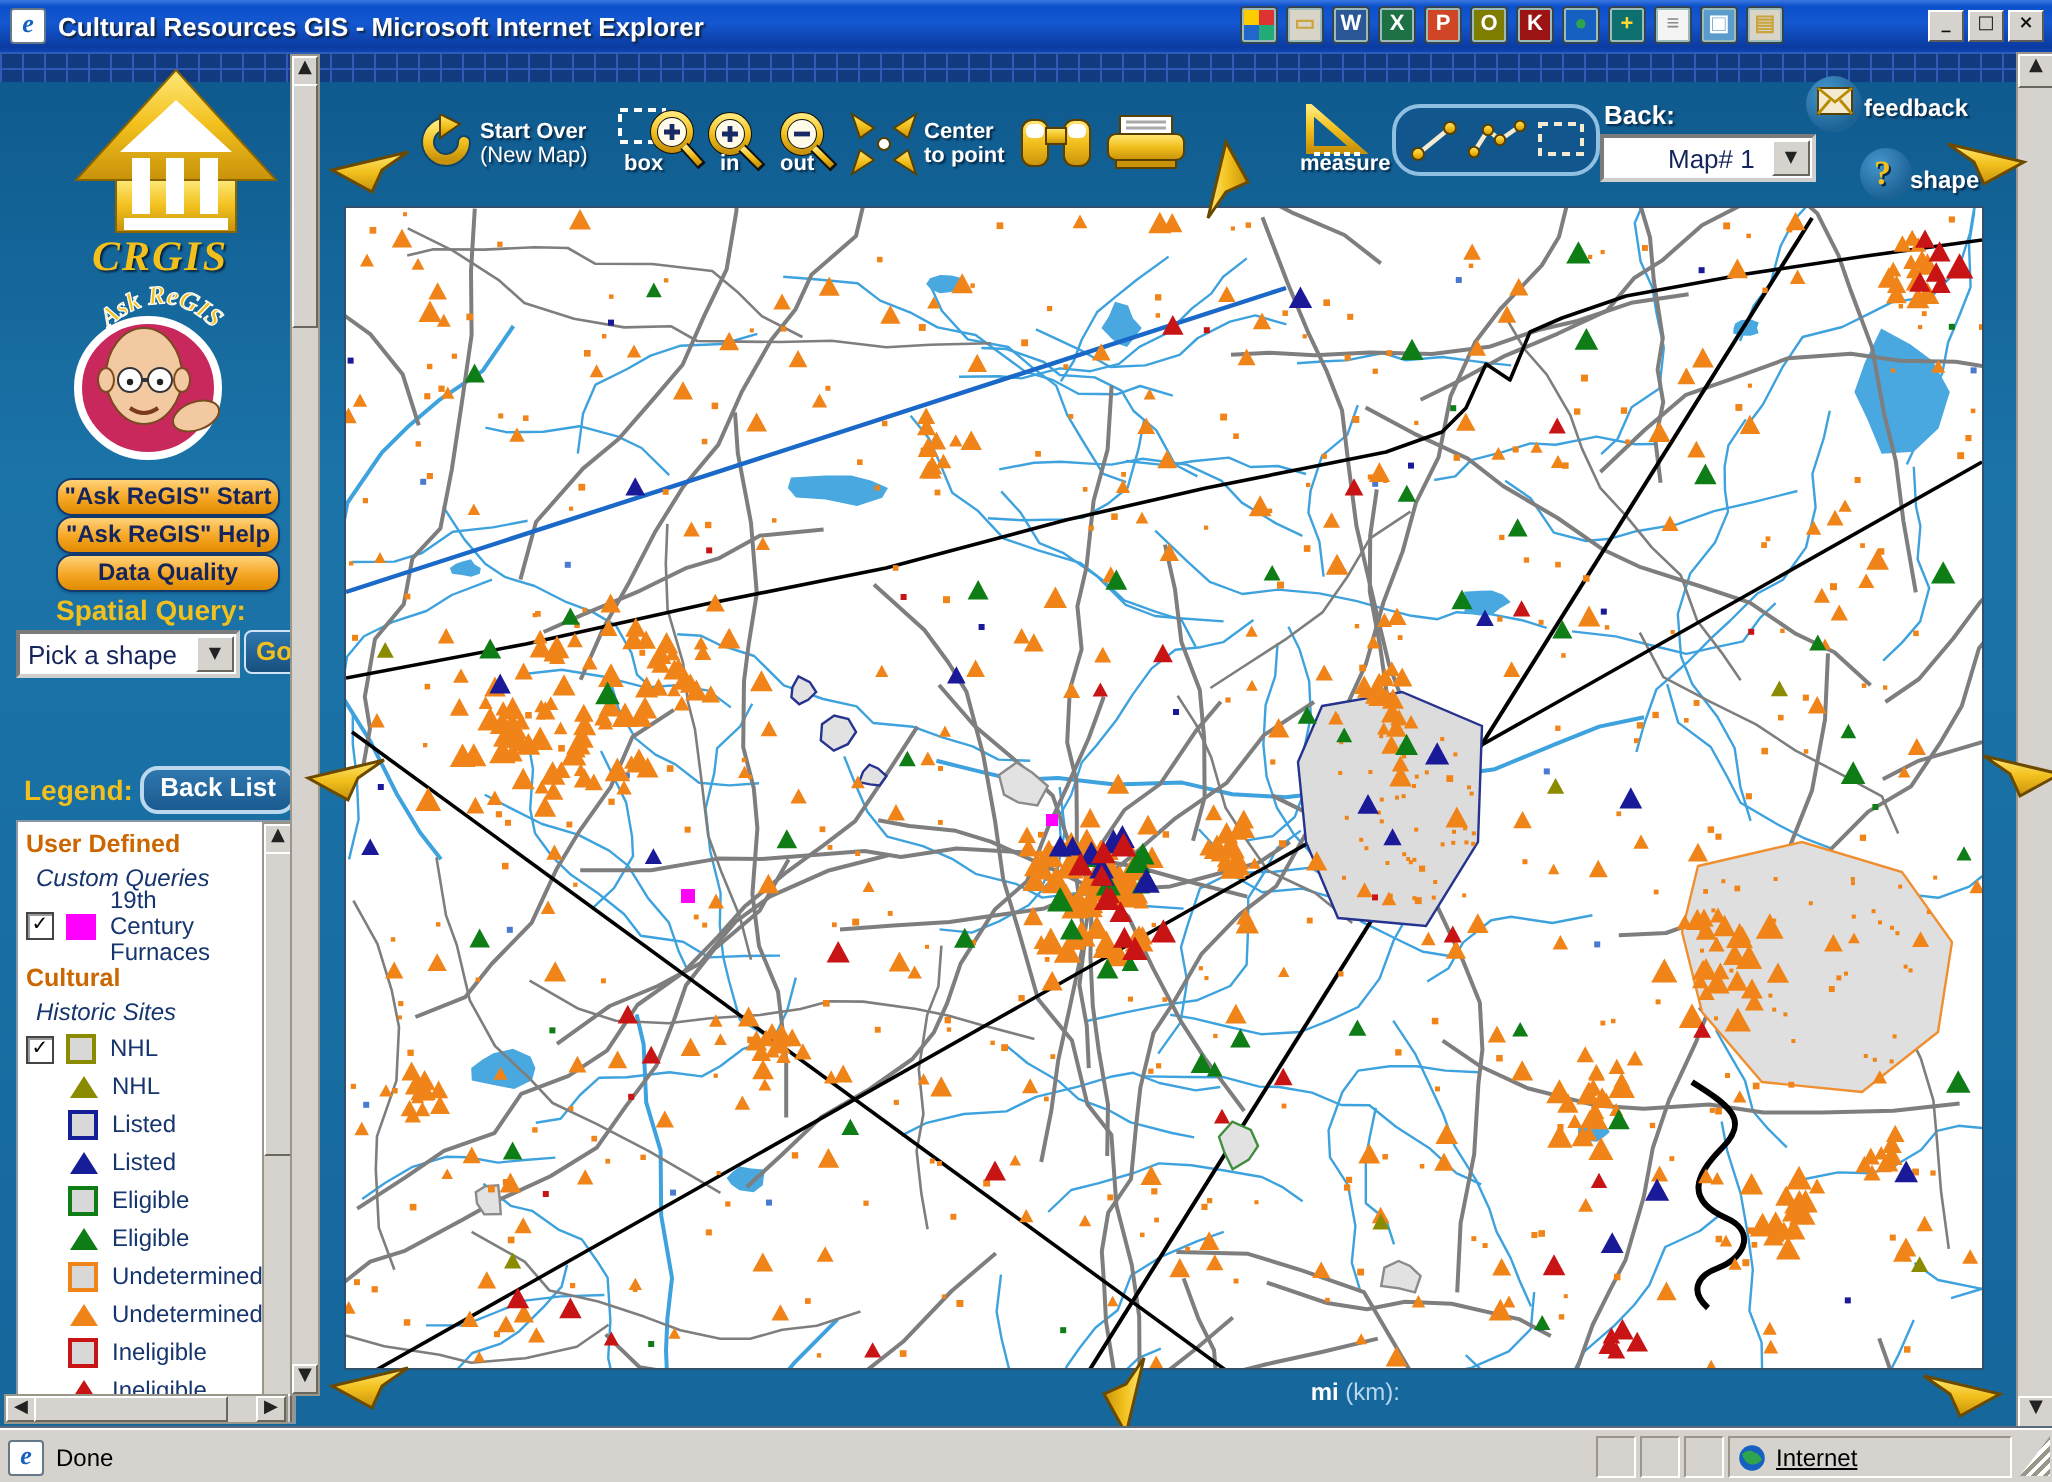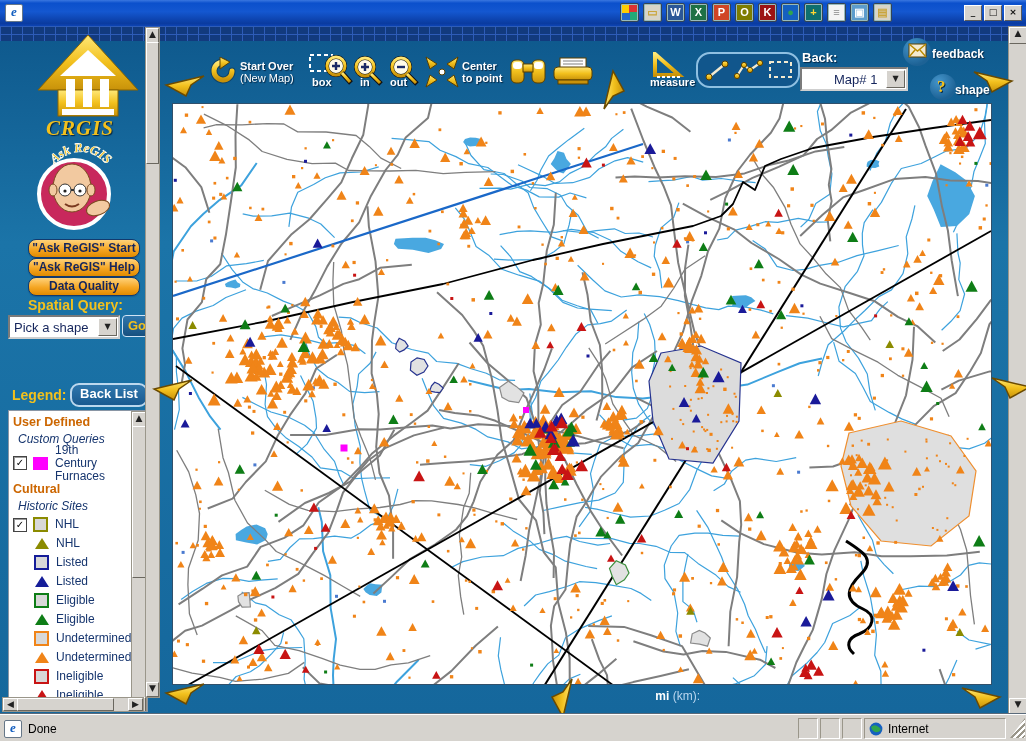--- a/index.html
+++ b/index.html
@@ -65,41 +65,42 @@
   .tlabel .sub{font-weight:normal;}
   .pill{border:2px solid #8fc0e2;border-radius:14px;background:#11568c;}
   .circ{border-radius:50%;background:radial-gradient(circle at 35% 30%,#4596cc,#1d6295 70%);}
   
   .scaleseg{height:6px;}
   .sticks{color:#fff;font:bold 12px "Liberation Sans",sans-serif;}
   .sticks .k{color:#b9d6ef;font-weight:normal;}
   
   .statusbar{left:0;top:714px;width:1026px;height:27px;background:#d6d3ce;border-top:1px solid #fff;
     box-shadow:0 -1px 0 #5a6a7a;display:flex;align-items:center;font:12px "Liberation Sans",sans-serif;color:#000;}
-  .spane{height:19px;border:1px solid;border-color:#9a968a #fff #fff #9a968a;margin-left:2px;}
+  .spane{height:19px;border:1px solid;border-color:#9a968a #fff #fff #9a968a;margin-left:2px;text-decoration:underline;}
   .grip{position:absolute;right:1px;top:718px;width:15px;height:20px;
     background:repeating-linear-gradient(135deg,#fff 0 2px,#9a968a 2px 4px);clip-path:polygon(100% 0,100% 100%,0 100%);}
   .maparea{left:172px;top:103px;width:818px;height:580px;background:#fff;border:1px solid #31506b;overflow:hidden;}
   .parrow{width:44px;height:26px;}
 </style>
 </head>
 <body>
 
 <svg width="0" height="0" class="abs">
   <defs>
     <linearGradient id="goldg" x1="0" y1="0" x2="0" y2="1">
       <stop offset="0" stop-color="#ffe877"></stop>
         <stop offset="0.5" stop-color="#f2c01d"></stop>
         <stop offset="1" stop-color="#c8920a"></stop>
     </linearGradient>
   </defs>
 </svg>
 
 <div class="abs titlebar">
   <div class="ie-icon">e</div>
+  <span class="wtitle">Cultural Resources GIS - Microsoft Internet Explorer</span>
   <div class="qlrow">
       <span class="ql qgrid"></span>
       <span class="ql" style="background: rgb(216, 212, 200); color: rgb(202, 165, 60);">▭</span>
       <span class="ql" style="background: rgb(43, 87, 151);">W</span>
       <span class="ql" style="background: rgb(30, 113, 69);">X</span>
       <span class="ql" style="background: rgb(208, 69, 37);">P</span>
       <span class="ql" style="background: rgb(126, 125, 0);">O</span>
       <span class="ql" style="background: rgb(156, 19, 19);">K</span>
       <span class="ql" style="background: rgb(21, 96, 192); color: rgb(47, 164, 79);">●</span>
       <span class="ql" style="background: rgb(14, 111, 111); color: rgb(255, 214, 51);">+</span>

